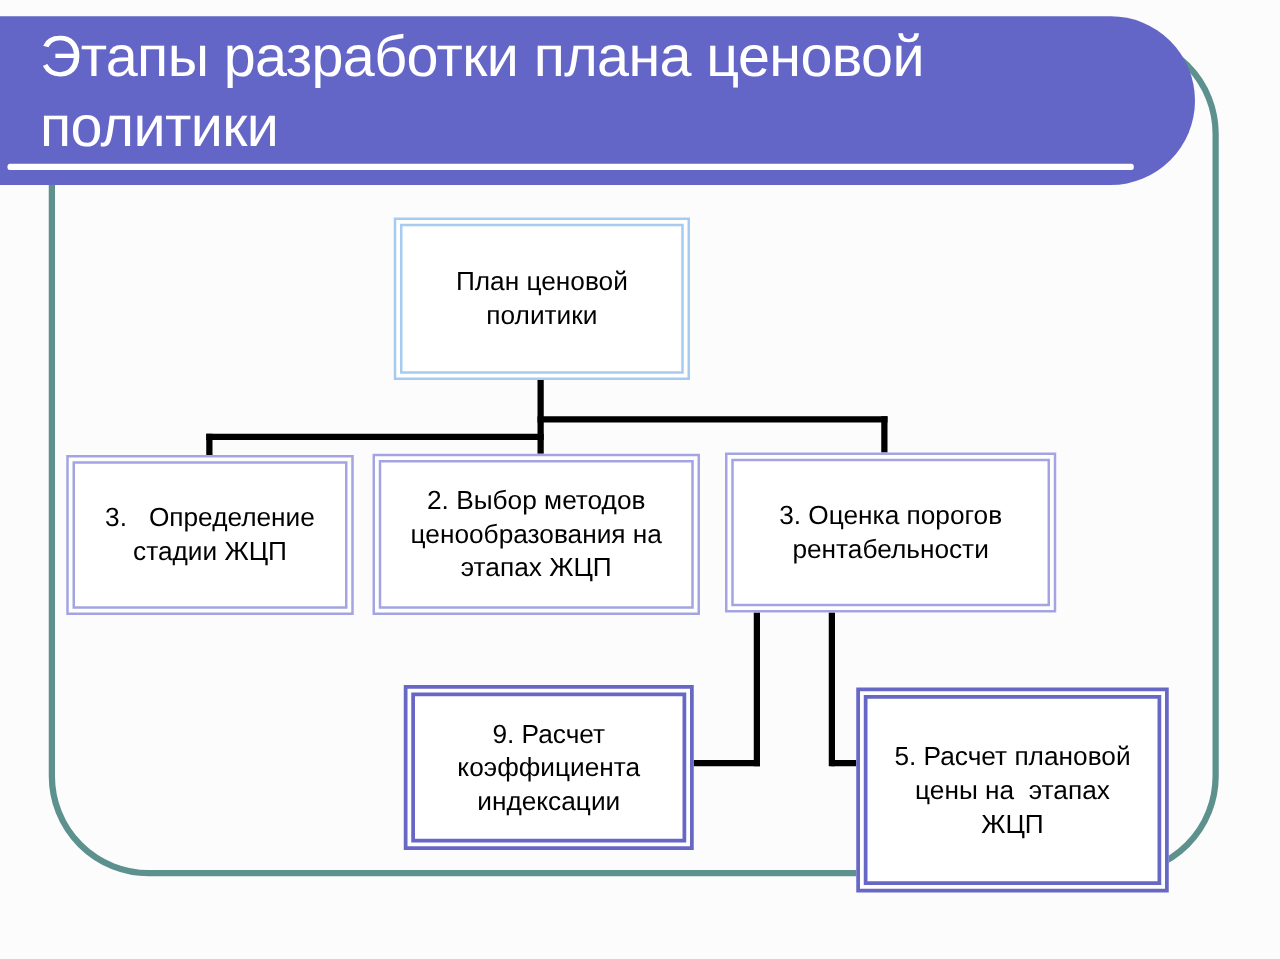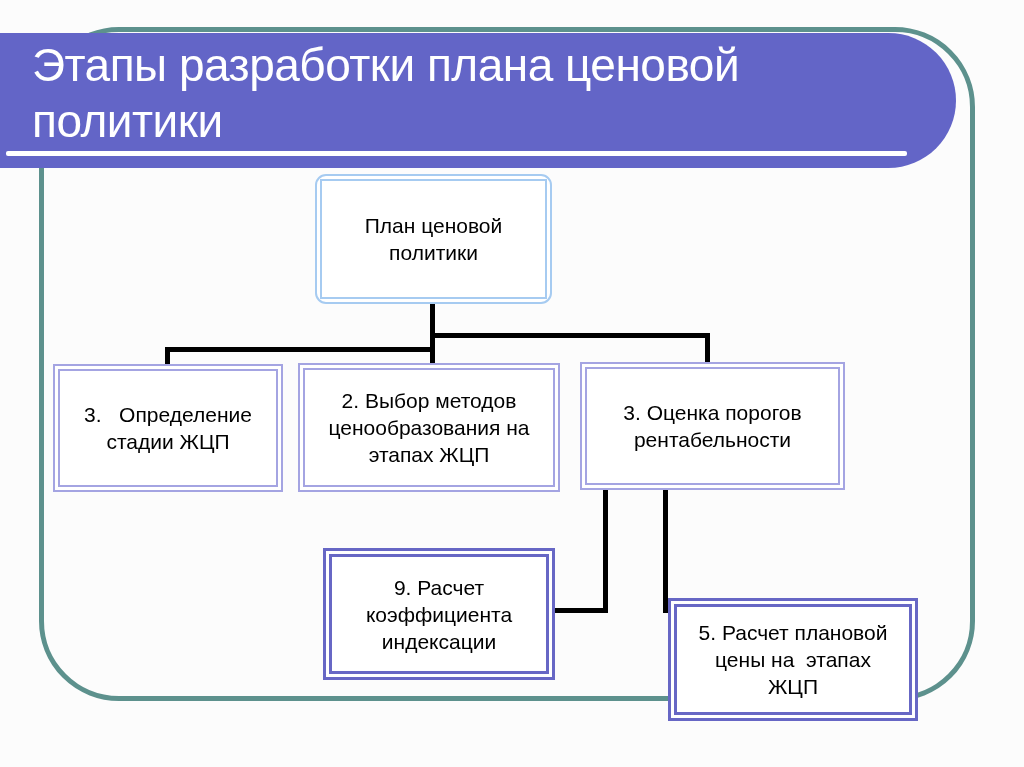--- a/index.html
+++ b/index.html
@@ -21,21 +21,21 @@
   
   .frame{
     position:absolute;left:39px;top:27px;width:936px;height:674px;
     border:5px solid var(--c-frame);border-radius:80px;
     box-sizing:border-box;z-index:0;background:transparent;
   }
 
   
   .title-bar{
     position:absolute;left:0;top:13px;width:956px;height:135px;
-    background:var(--c-bar);border-radius:0 68px 68px 0;z-index:3;margin-top:20px;
+    background:var(--c-bar);border-radius:0 68px 68px 0;z-index:3;
   }
   .title-text{
     position:absolute;left:32px;top:4px;
     font-size:46px;line-height:56px;letter-spacing:-0.5px;
     color:var(--c-bar-text);white-space:pre-wrap;
   }
   .title-underline{
     position:absolute;left:6px;top:118px;width:901px;height:5px;
     background:#ffffff;border-radius:2px;
   }
@@ -47,31 +47,31 @@
     border:2px solid;
     display:flex;align-items:center;justify-content:center;
     text-align:center;color:var(--text);
     font-size:21px;line-height:27px;
   }
   .node::before{
     content:"";position:absolute;inset:3px;border:2px solid;border-color:inherit;
     pointer-events:none;
   }
   .node .node-label{white-space:pre-wrap;position:relative;}
-  .node.root{border-color:var(--c-root);border-radius:11px;}
+  .node.root{border-color:var(--c-root);}
   .node.mid{border-color:var(--c-mid);}
   .node.dark{border-color:var(--c-dark);border-width:3px;}
   .node.dark::before{border-width:3px;}
 
   .n-root{left:315px;top:174px;width:237px;height:130px;}
   .n-1{left:53px;top:364px;width:230px;height:128px;}
   .n-2{left:298px;top:363px;width:262px;height:129px;}
   .n-3{left:580px;top:362px;width:265px;height:128px;}
   .n-4{left:323px;top:548px;width:232px;height:132px;}
-  .n-5{left:668px;top:550px;width:250px;height:123px;margin-top:48px;}
+  .n-5{left:685px;top:550px;width:250px;height:164px;}
 
   
   .conn{position:absolute;background:var(--c-conn);z-index:1;}
   .c-stem      {left:430px;top:298px;width:5px;height:69px;}
   .c-h-right   {left:430px;top:333px;width:280px;height:5px;}
   .c-v-right   {left:705px;top:333px;width:5px;height:33px;}
   .c-h-left    {left:165px;top:347px;width:270px;height:5px;}
   .c-v-left    {left:165px;top:347px;width:5px;height:21px;}
   .c-v-down1   {left:603px;top:488px;width:5px;height:125px;}
   .c-h-to4     {left:552px;top:608px;width:56px;height:5px;}

